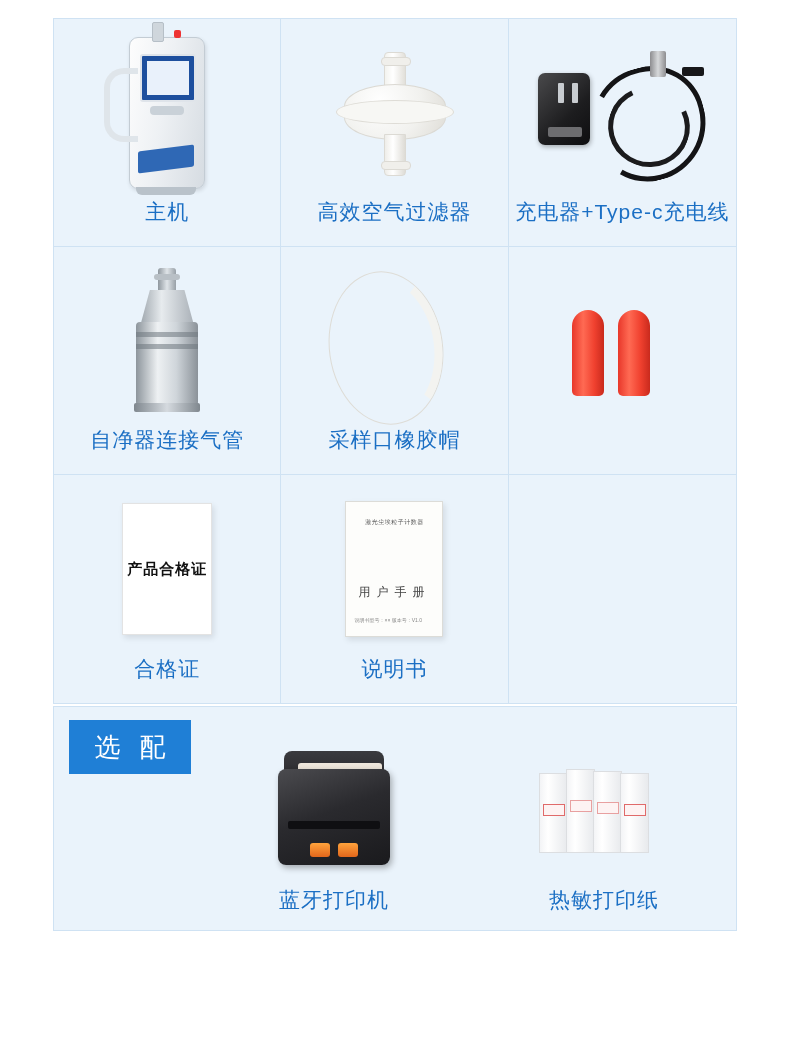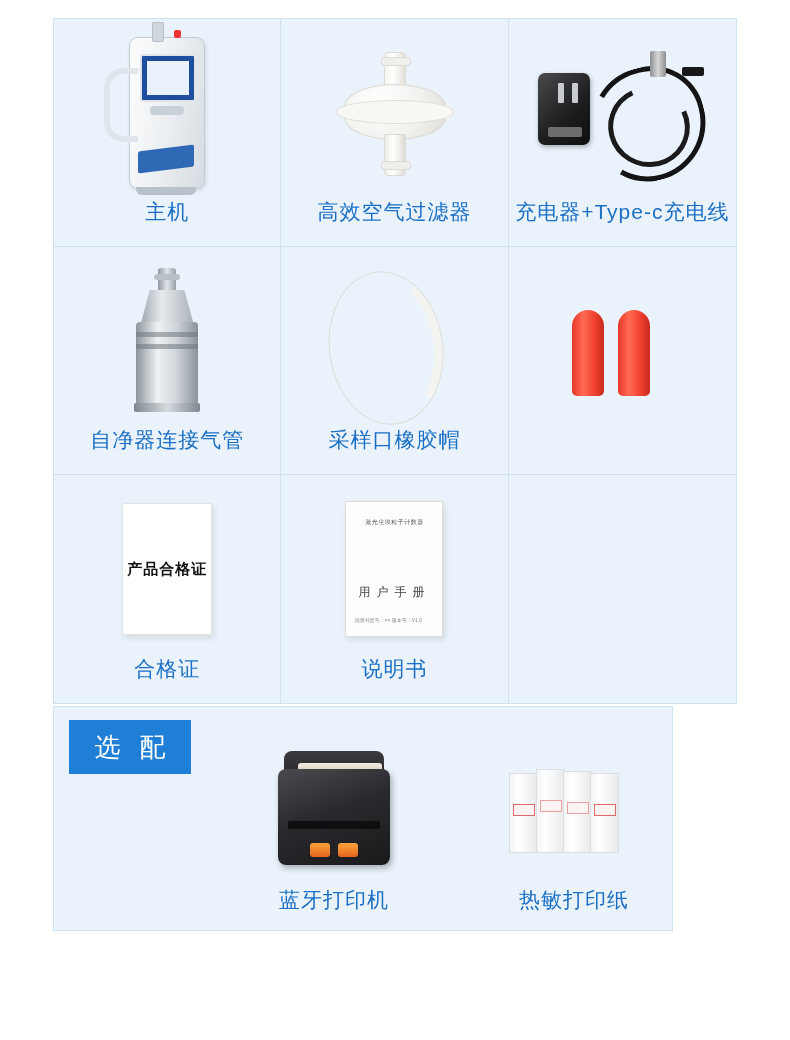--- a/index.html
+++ b/index.html
@@ -67,21 +67,21 @@
     text-align: center;
     line-height: 1.2;
     white-space: nowrap;
   }
 
   
   .optional {
     position: absolute;
     left: 53px;
     top: 706px;
-    width: 620px;
+    width: 684px;
     height: 225px;
     background: #eaf3fb;
     border: 1px solid #cfe2f3;
     box-sizing: border-box;
   }
   .optional-badge {
     position: absolute;
     left: 15px;
     top: 13px;
     width: 122px;
@@ -97,21 +97,21 @@
     padding-left: 6px;
   }
   .optional-items {
     position: absolute;
     left: 160px;
     top: 22px;
     width: 510px;
     height: 185px;
     display: flex;
     align-items: flex-end;
-    justify-content: flex-start;
+    justify-content: space-between;
   }
   .opt-item {
     width: 240px;
     display: flex;
     flex-direction: column;
     align-items: center;
   }
   .opt-thumb {
     height: 130px;
     display: flex;

